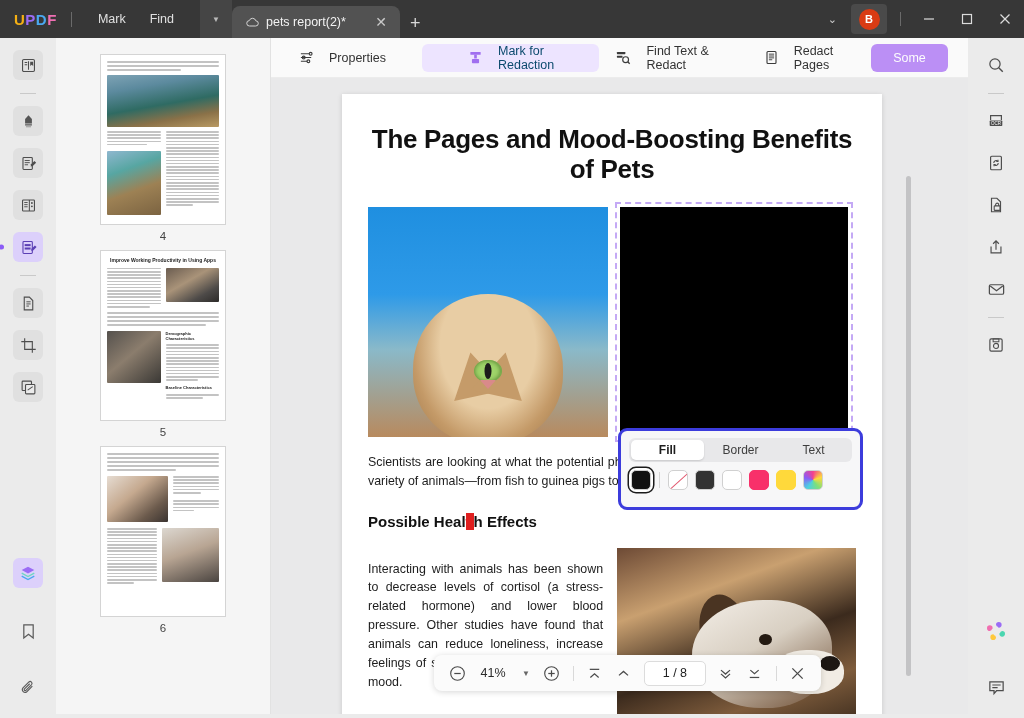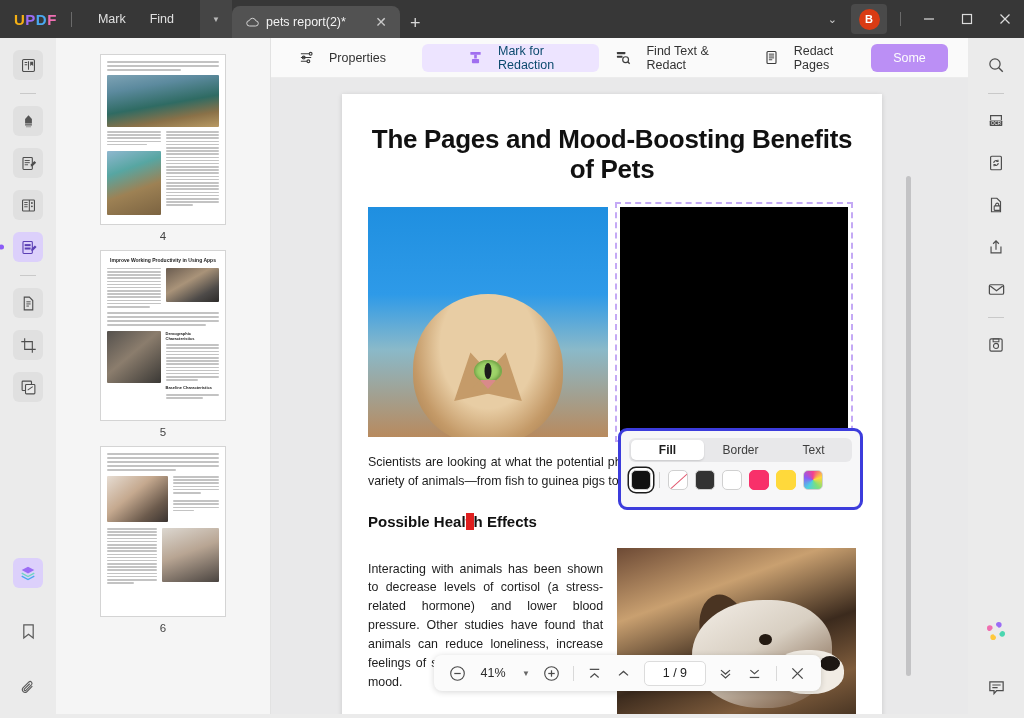--- a/index.html
+++ b/index.html
@@ -650,21 +650,21 @@
       <svg width="17" height="17" viewBox="0 0 18 18">
           <line x1="4" y1="4.6" x2="14" y2="4.6" stroke="#4a4a4a" stroke-width="1.3"></line>
           <path d="m4.6 9.4 4.4 3.8 4.4-3.8" fill="none" stroke="#4a4a4a" stroke-width="1.3" transform="rotate(180 9 11.3)"></path>
         </svg>
     </div>
     <div class="sb-btn">
       <svg width="17" height="17" viewBox="0 0 18 18">
           <path d="m4.2 11 4.8-4.2 4.8 4.2" fill="none" stroke="#4a4a4a" stroke-width="1.3"></path>
         </svg>
     </div>
-    <div class="pagebox">1 / 9</div>
+    <div class="pagebox">1 / 8</div>
     <div class="sb-btn">
       <svg width="17" height="17" viewBox="0 0 18 18">
           <path d="m4.2 5.4 4.8 4.2 4.8-4.2M4.2 9.4l4.8 4.2 4.8-4.2" fill="none" stroke="#4a4a4a" stroke-width="1.3"></path>
         </svg>
     </div>
     <div class="sb-btn">
       <svg width="17" height="17" viewBox="0 0 18 18">
           <path d="m4.6 5.4 4.4 3.8 4.4-3.8" fill="none" stroke="#4a4a4a" stroke-width="1.3"></path>
           <line x1="4" y1="13.2" x2="14" y2="13.2" stroke="#4a4a4a" stroke-width="1.3"></line>
         </svg>

